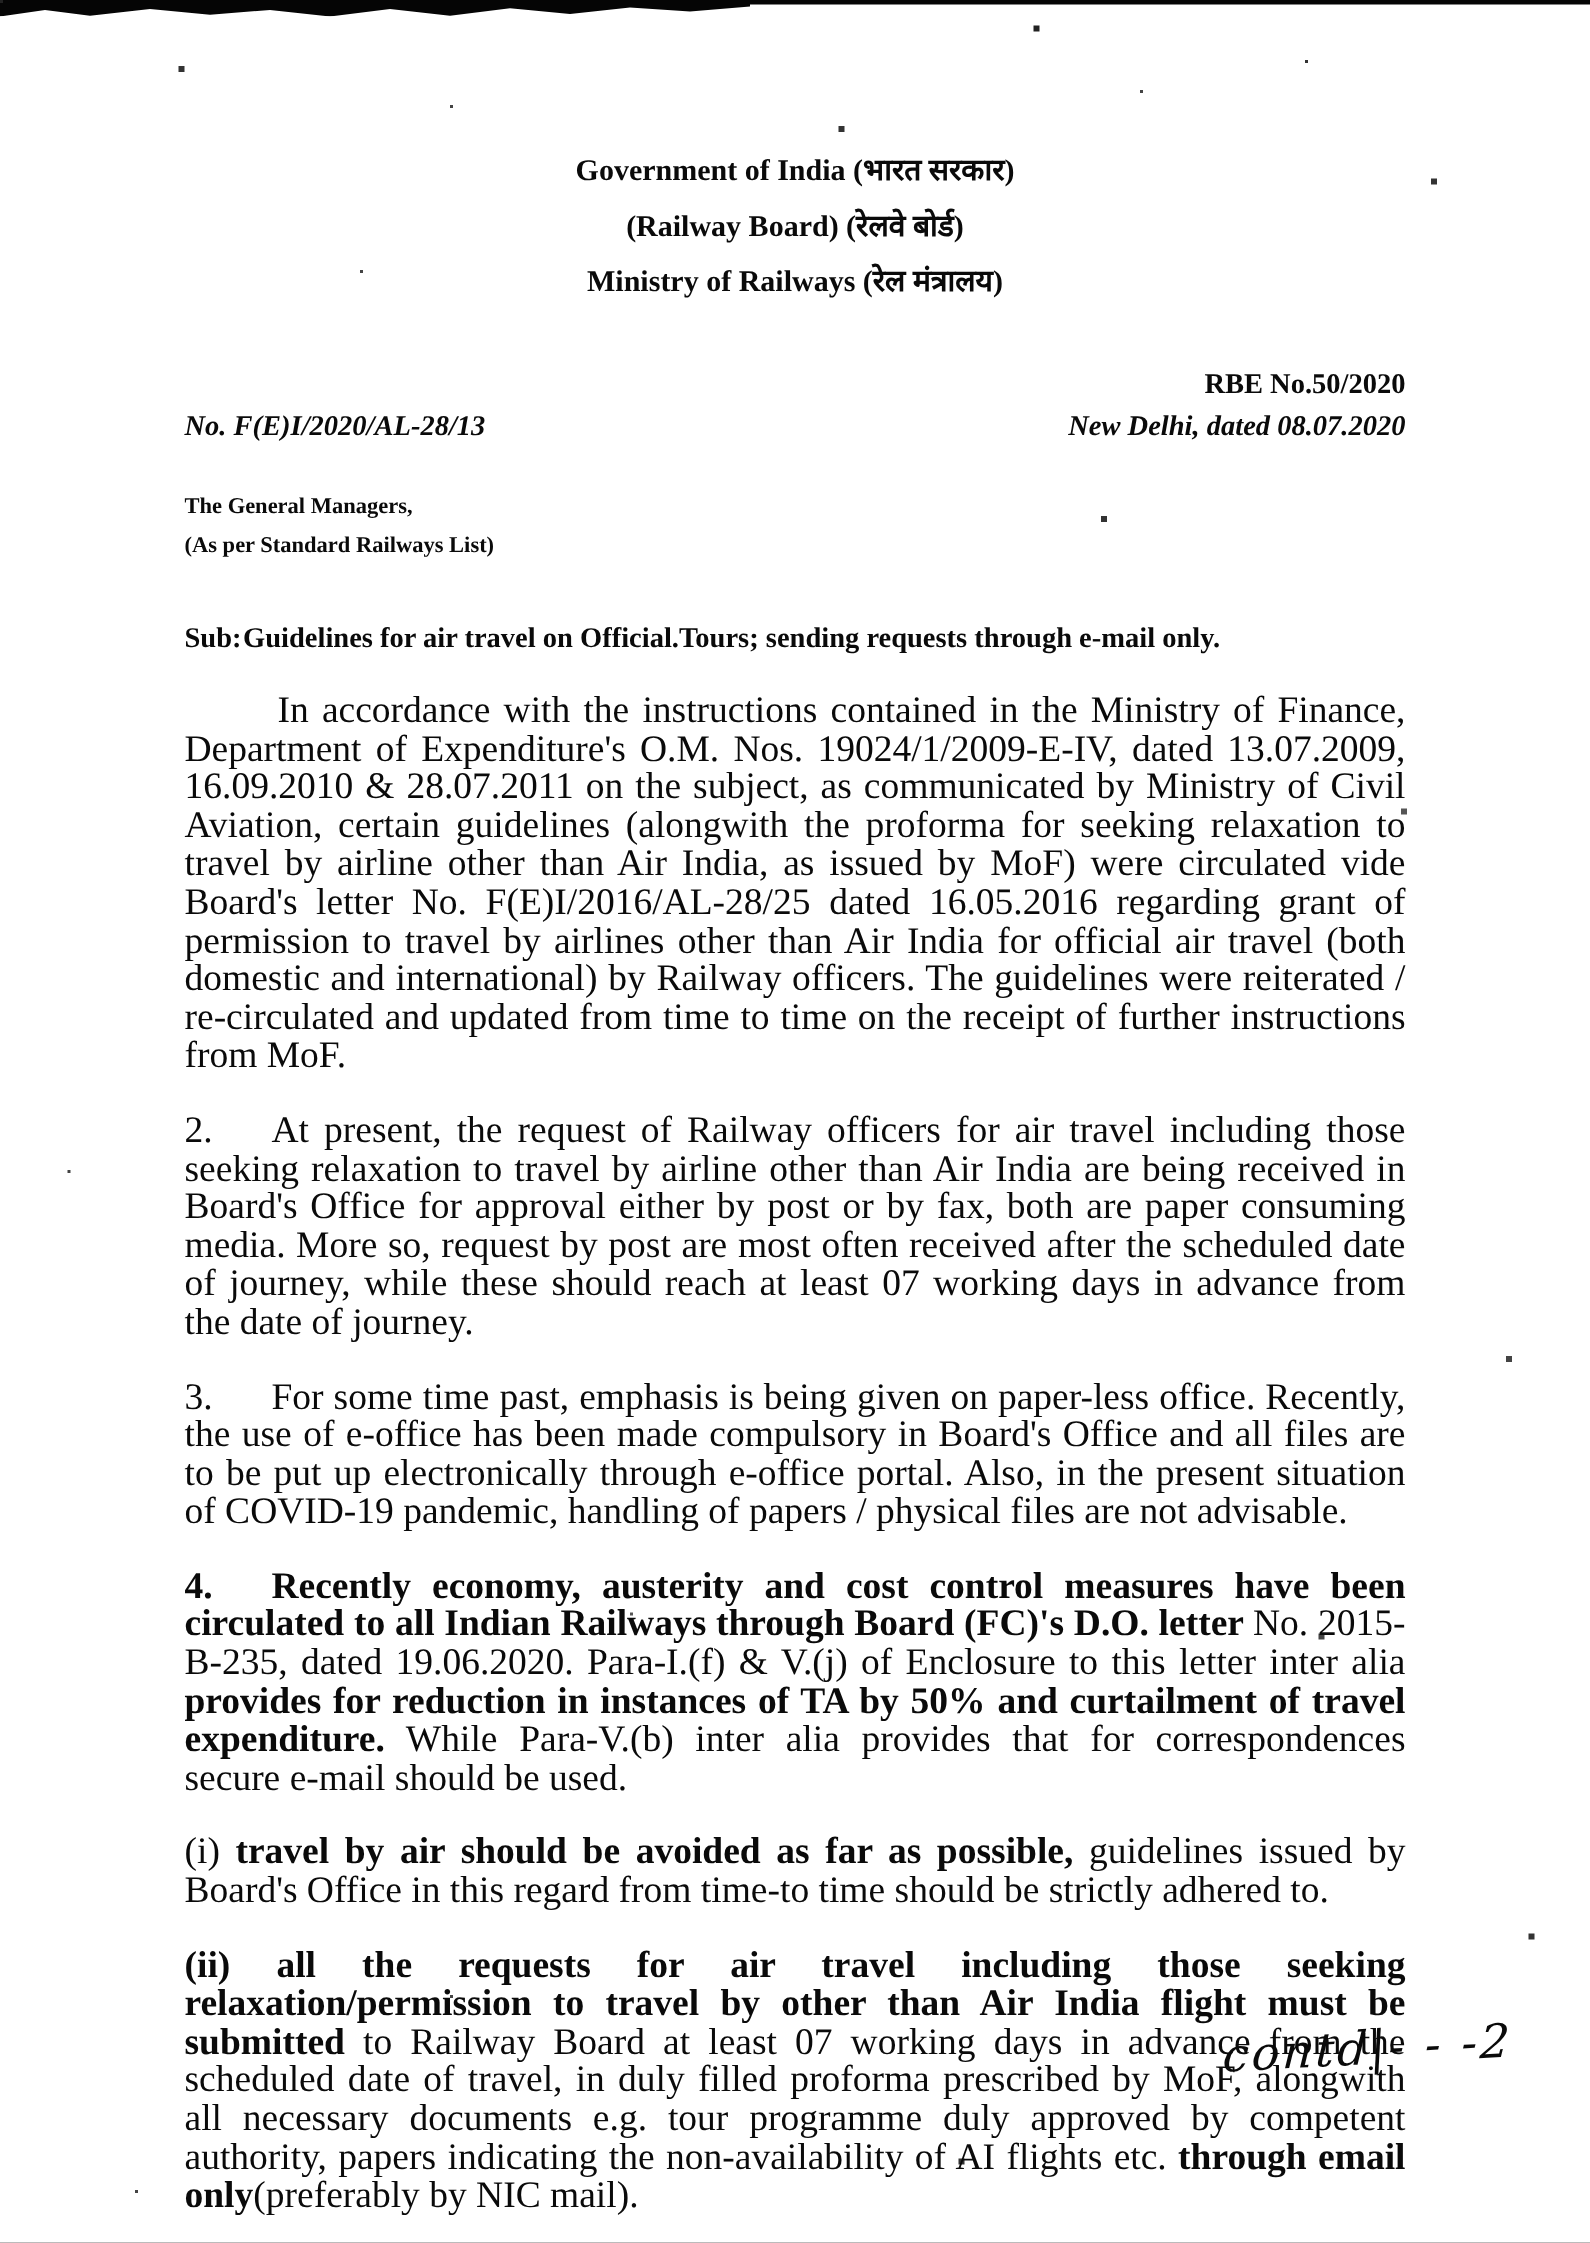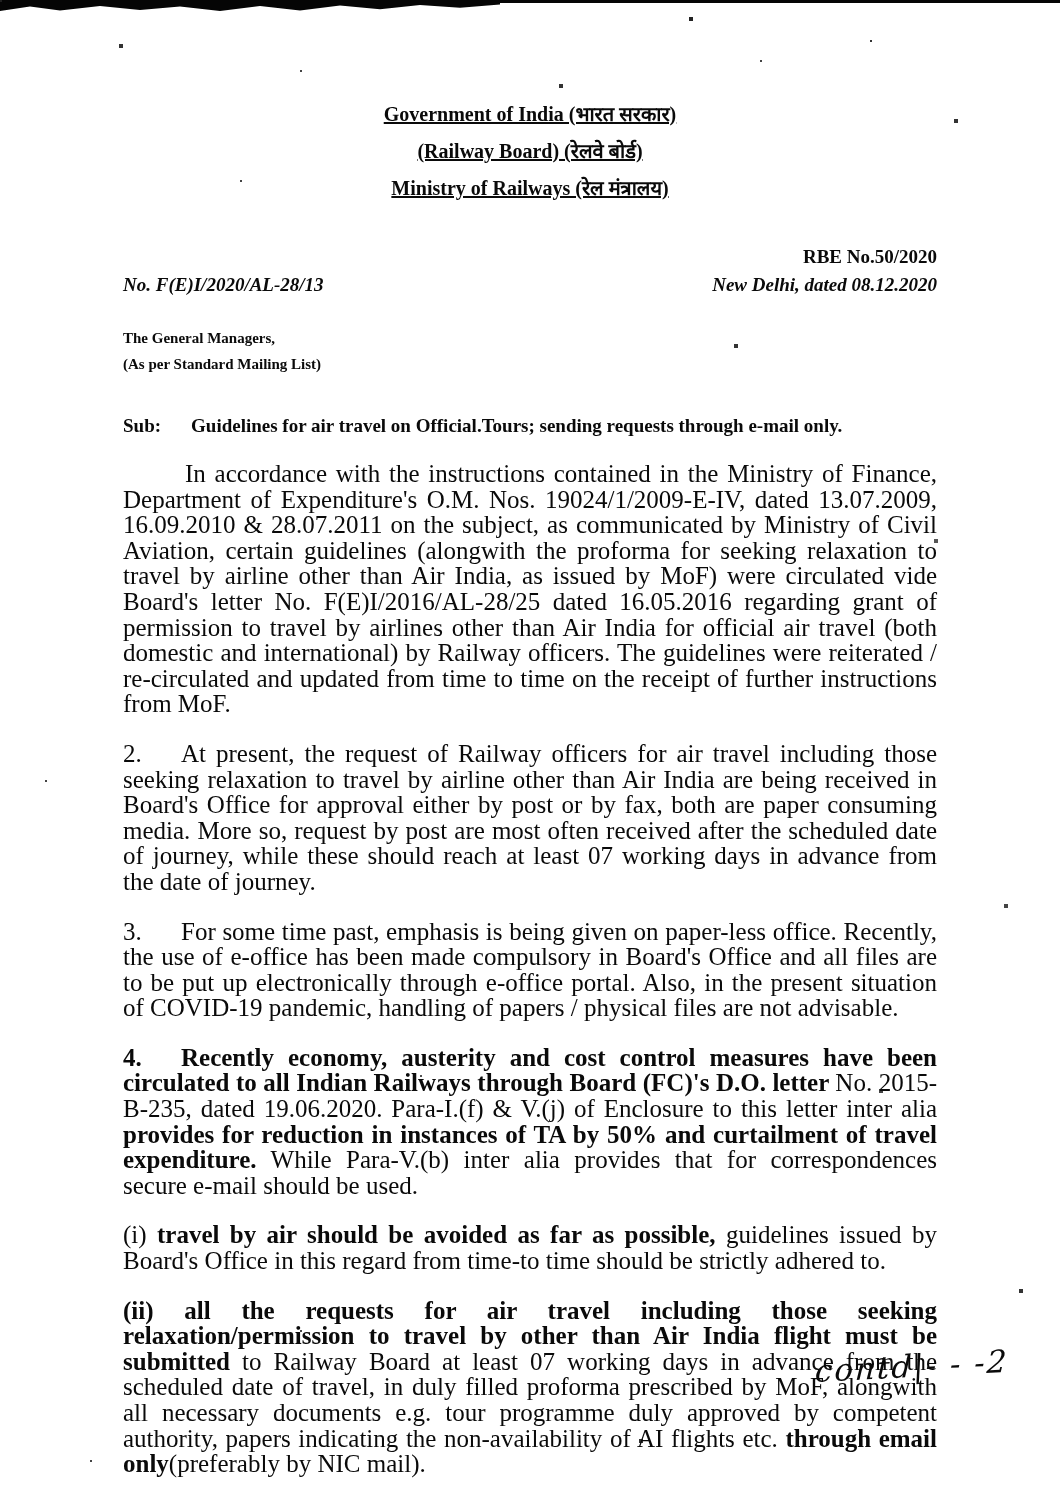--- a/index.html
+++ b/index.html
@@ -30,28 +30,27 @@
     position:absolute;
     left:123px;
     top:96px;
     width:814px;
   }
   .hdr{
     text-align:center;
     font-weight:bold;
     font-size:20px;
     line-height:37px;
-    text-decoration:underline;
   }
   .refblock{margin-top:36px;font-weight:bold;font-size:19px;line-height:28px;}
   .rbe{text-align:right;}
   .refrow{display:flex;justify-content:space-between;font-style:italic;}
   .addr{margin-top:26px;font-weight:bold;font-size:15px;line-height:26px;}
   .subject{margin-top:38px;font-weight:bold;font-size:19px;}
-  .subject .sub-label{display:inline-block;margin-right:30px;}
+  .subject .sub-label{display:inline-block;margin-right:1px;}
   p.body{
     margin:24px 0 0 0;
     font-size:25px;
     line-height:25.6px;
     text-align:justify;
   }
   p.body.first{ text-indent:62px; }
   .pnum{display:inline-block;width:58px;text-indent:0;}
   .b{font-weight:bold;}
   .handwriting{
@@ -81,27 +80,27 @@
     <div class="hdr">
       <div>Government of India (भारत सरकार)</div>
       <div>(Railway Board) (रेलवे बोर्ड)</div>
       <div>Ministry of Railways (रेल मंत्रालय)</div>
     </div>
 
     <div class="refblock">
       <div class="rbe">RBE No.50/2020</div>
       <div class="refrow">
         <span>No. F(E)I/2020/AL-28/13</span>
-        <span>New Delhi, dated  08.12.2020</span>
+        <span>New Delhi, dated  08.07.2020</span>
       </div>
     </div>
 
     <div class="addr">
       <div>The General Managers,</div>
-      <div>(As per Standard Mailing List)</div>
+      <div>(As per Standard Railways List)</div>
     </div>
 
     <div class="subject">
       <span class="sub-label">Sub:</span><span>Guidelines for air travel on Official.Tours; sending requests through e-mail only.</span>
     </div>
 
     <p class="body first"><span>In accordance with the instructions contained in the Ministry of Finance, Department of Expenditure's O.M. Nos. 19024/1/2009-E-IV, dated 13.07.2009, 16.09.2010 &amp; 28.07.2011 on the subject, as communicated by Ministry of Civil Aviation, certain guidelines (alongwith the proforma for seeking relaxation to travel by airline other than Air India, as issued by MoF) were circulated vide Board's letter No. F(E)I/2016/AL-28/25 dated 16.05.2016 regarding grant of permission to travel by airlines other than Air India for official air travel (both domestic and international) by Railway officers. The guidelines were reiterated / re-circulated and updated from time to time on the receipt of further instructions from MoF.</span></p>
 
     <p class="body"><span class="pnum">2.</span><span>At present, the request of Railway officers for air travel including those seeking relaxation to travel by airline other than Air India are being received in Board's Office for approval either by post or by fax, both are paper consuming media. More so, request by post are most often received after the scheduled date of journey, while these should reach at least 07 working days in advance from the date of journey.</span></p>
 

